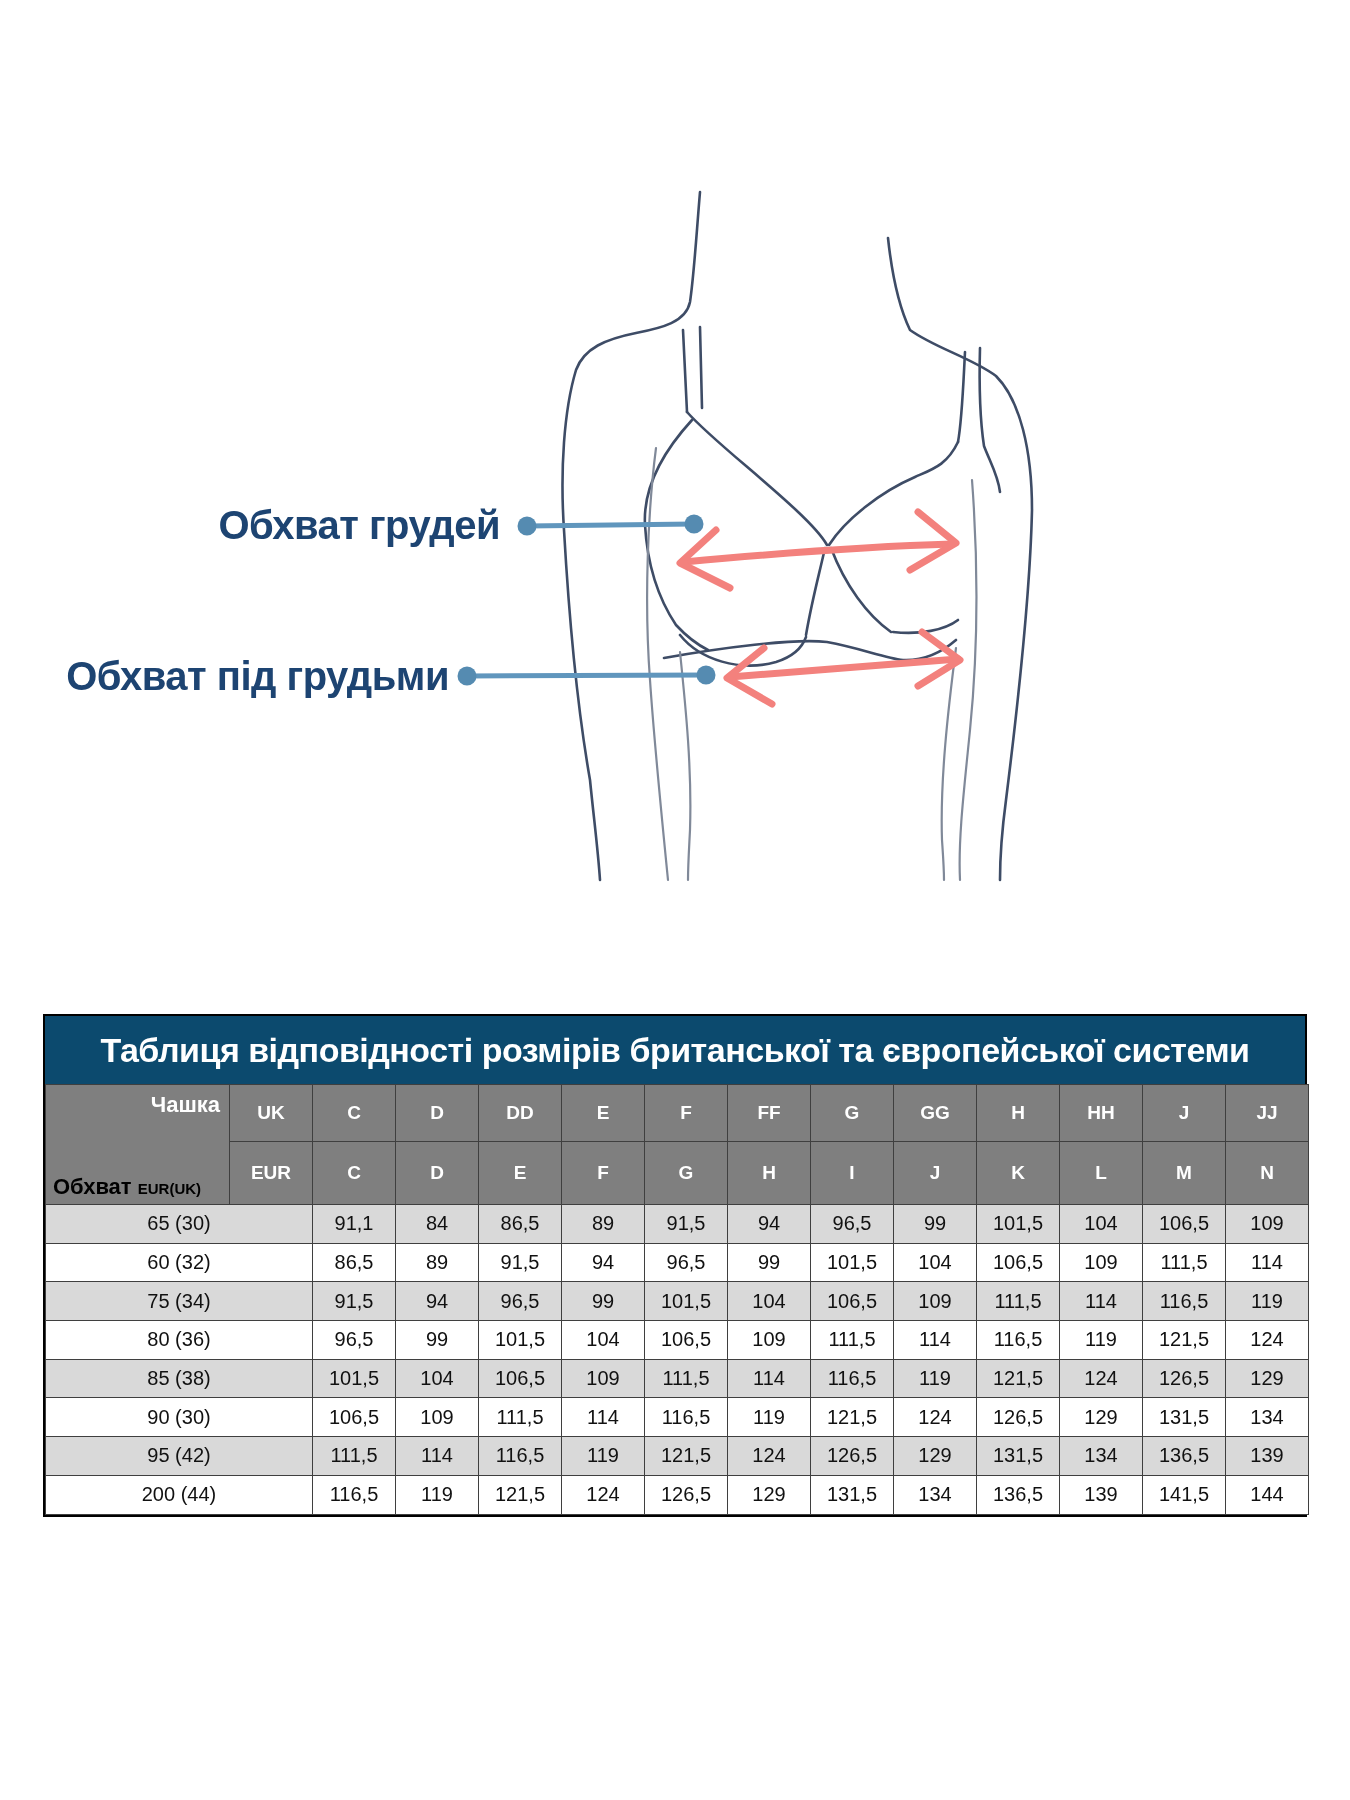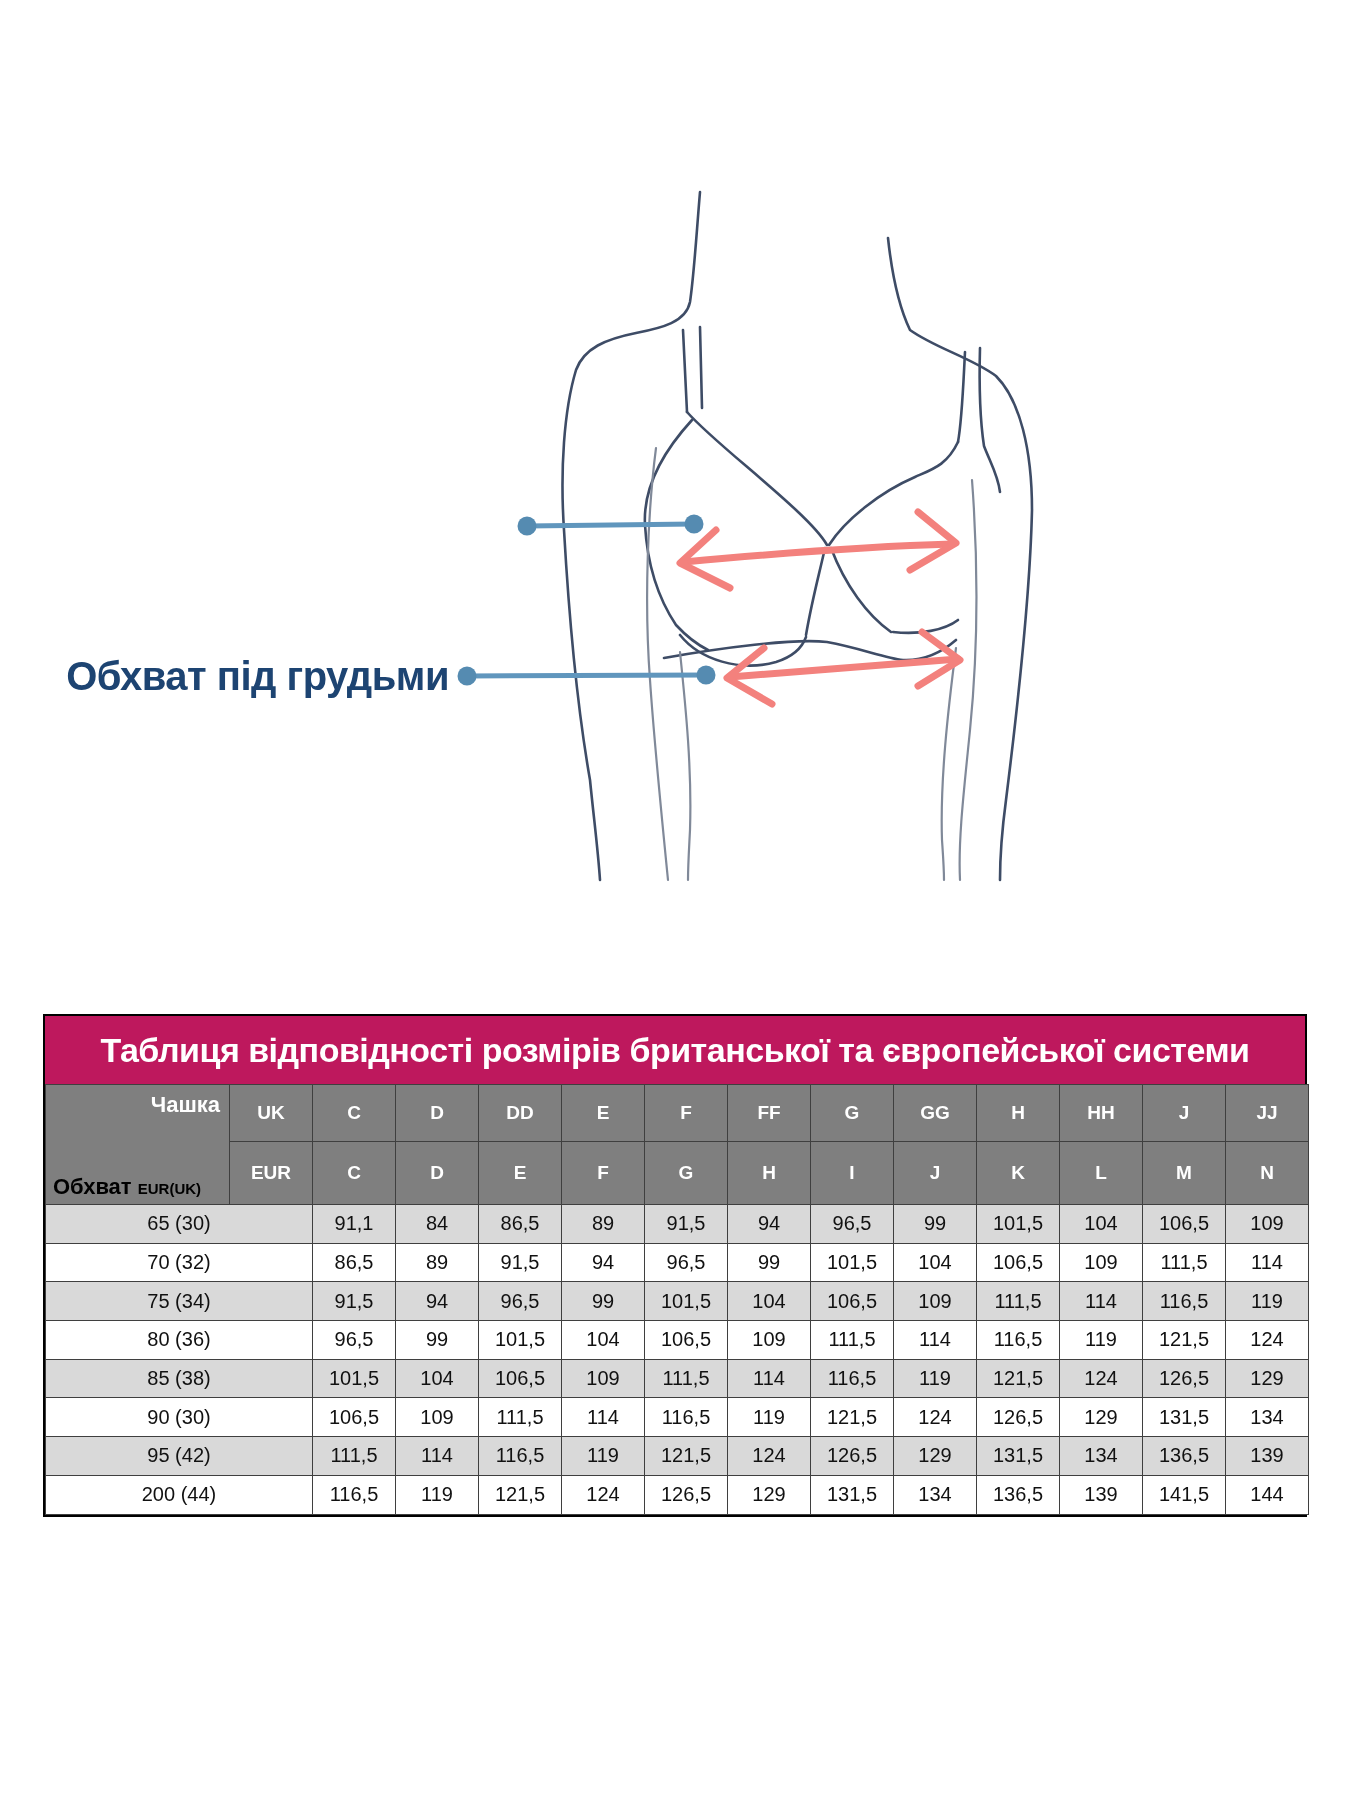--- a/index.html
+++ b/index.html
@@ -9,21 +9,21 @@
   
   .fig-svg{position:absolute;left:0;top:180px;}
   .dlabel{position:absolute;color:#1d4472;font-size:40px;font-weight:600;
           white-space:nowrap;transform:translate(-100%,-50%);letter-spacing:-0.5px;}
   .dlabel1{left:500px;top:525px;}
   .dlabel2{left:449px;top:676px;}
 
   
   .tablewrap{position:absolute;left:43px;top:1014px;width:1264px;
              border:2px solid #000;box-sizing:border-box;background:#fff;}
-  .ttitle{background:#be185d;color:#fff;height:68px;line-height:68px;text-align:center;
+  .ttitle{background:#0c4a6e;color:#fff;height:68px;line-height:68px;text-align:center;
           font-size:34px;font-weight:600;letter-spacing:-0.5px;white-space:nowrap;}
   table.sz{border-collapse:collapse;width:100%;table-layout:fixed;}
   table.sz td{border:1px solid #3f3f3f;text-align:center;vertical-align:middle;
               padding:0;overflow:hidden;}
   tr.h1 td,tr.h2 td{background:#7f7f7f;color:#fff;font-weight:700;font-size:19px;}
   tr.h1{height:57px;} tr.h2{height:63px;margin-left:7px;}
   tr.dr{height:38.7px;font-size:20px;color:#111;margin-left:18px;}
   tr.dr td{background:#fff;}
   tr.dr.g td{background:#d9d9d9;}
   td.diag{position:relative;
@@ -91,20 +91,21 @@
     </g>
     <g stroke="#6096bd" stroke-width="5">
       <line x1="467" y1="496" x2="706" y2="495"></line>
     </g>
     <g fill="#558bb1">
       <circle cx="467" cy="496" r="9.5"></circle>
         <circle cx="706" cy="495" r="9.5"></circle>
     </g>
   </svg>
 
+  <div class="dlabel dlabel1">Обхват грудей</div>
   <div class="dlabel dlabel2">Обхват під грудьми</div>
 
   <div class="tablewrap">
     <div class="ttitle">Таблиця відповідності розмірів британської та європейської системи</div>
     <table class="sz">
       <colgroup>
         <col style="width:184px">
           <col style="width:83px">
         <col span="12" style="width:83px">
       </colgroup>
@@ -153,21 +154,21 @@
         <td>91,5</td>
         <td>94</td>
         <td>96,5</td>
         <td>99</td>
         <td>101,5</td>
         <td>104</td>
         <td>106,5</td>
         <td>109</td>
       </tr>
       <tr class="dr">
-        <td class="rl" colspan="2">70 (32)</td>
+        <td class="rl" colspan="2">60 (32)</td>
         <td>86,5</td>
         <td>89</td>
         <td>91,5</td>
         <td>94</td>
         <td>96,5</td>
         <td>99</td>
         <td>101,5</td>
         <td>104</td>
         <td>106,5</td>
         <td>109</td>

